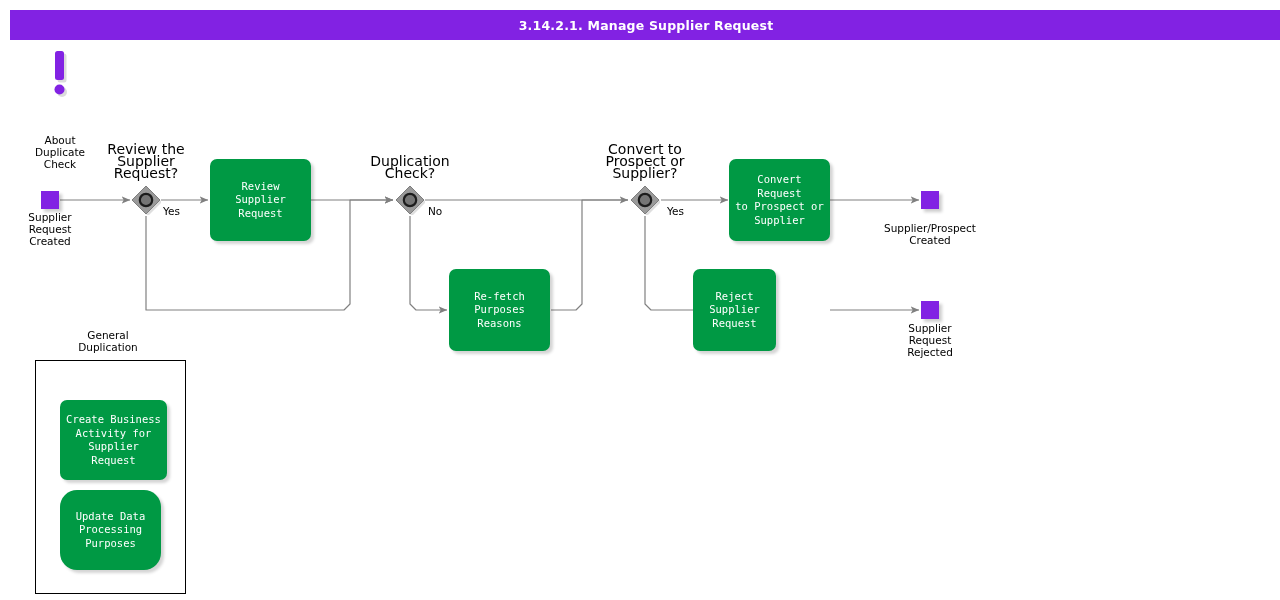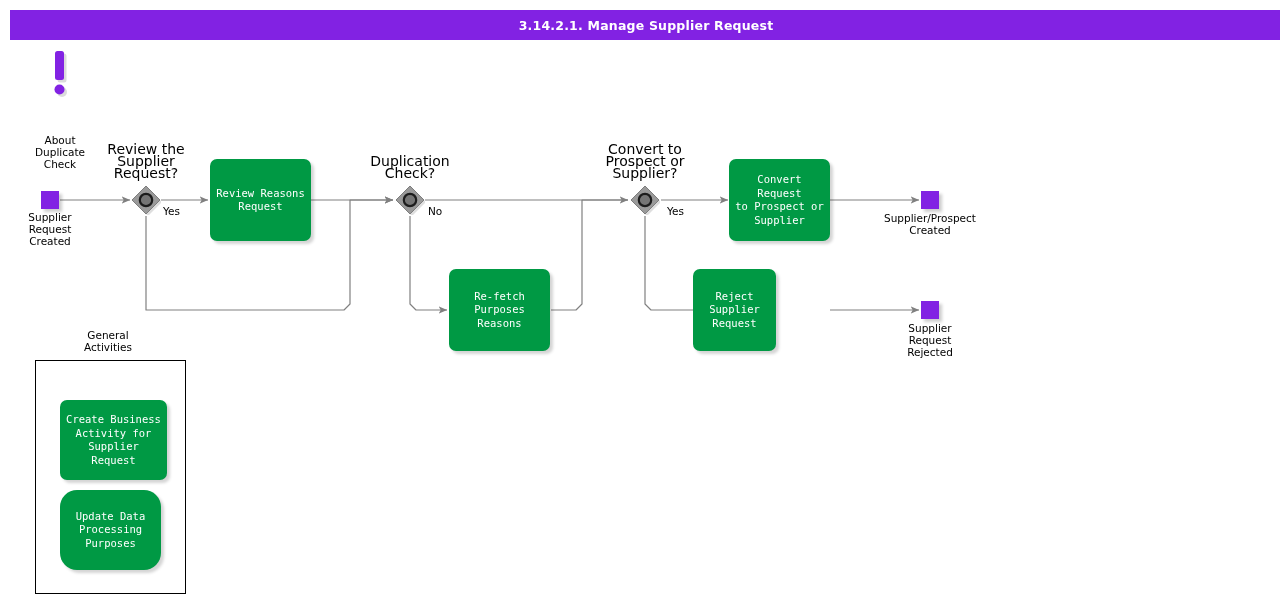--- a/index.html
+++ b/index.html
@@ -193,21 +193,21 @@
       <path d="M17,3 L31,17 L17,31 L3,17 Z" fill="#000" opacity="0.13"></path>
       <path d="M15,1 L29,15 L15,29 L1,15 Z" fill="#9a9a9a" stroke="#7d7d7d" stroke-width="1"></path>
       <circle cx="15" cy="15" r="6.2" fill="#757575" stroke="#1c1c1c" stroke-width="2.2"></circle>
     </g>
   </svg>
   <div class="gw-label" style="left:96px; top:144px; width:100px;">Review the
 Supplier
 Request?</div>
   <div class="flow-label" style="left:163px; top:186px;">Yes</div>
 
-  <div class="task" style="left:210px; top:159px; width:101px; height:82px;">Review Reasons
+  <div class="task" style="left:210px; top:159px; width:101px; height:82px;">Review Supplier
 Request</div>
 
   <svg class="gateway" style="left:395px; top:185px;" viewBox="0 0 30 30" xmlns="http://www.w3.org/2000/svg">
     <g>
       <path d="M17,3 L31,17 L17,31 L3,17 Z" fill="#000" opacity="0.13"></path>
       <path d="M15,1 L29,15 L15,29 L1,15 Z" fill="#9a9a9a" stroke="#7d7d7d" stroke-width="1"></path>
       <circle cx="15" cy="15" r="6.2" fill="#757575" stroke="#1c1c1c" stroke-width="2.2"></circle>
     </g>
   </svg>
   <div class="gw-label" style="left:360px; top:156px; width:100px;">Duplication
@@ -231,30 +231,30 @@
   <div class="flow-label" style="left:667px; top:186px;">Yes</div>
 
   <div class="task" style="left:729px; top:159px; width:101px; height:82px;">Convert Request
 to Prospect or
 Supplier</div>
 
   <div class="task" style="left:693px; top:269px; width:83px; height:82px;">Reject Supplier
 Request</div>
 
   <div class="event" style="left:921px; top:191px;"></div>
-  <div class="event-label" style="left:865px; top:213px; width:130px;">Supplier/Prospect
+  <div class="event-label" style="left:865px; top:223px; width:130px;">Supplier/Prospect
 Created</div>
 
   <div class="event" style="left:921px; top:301px;"></div>
   <div class="event-label" style="left:880px; top:323px; width:100px;">Supplier
 Request
 Rejected</div>
 
   <div class="group-title" style="left:58px; top:330px; width:100px;">General
-Activities</div>
+Duplication</div>
   <div class="group-box" style="left:35px; top:360px; width:151px; height:234px;"></div>
   <div class="task" style="left:60px; top:400px; width:107px; height:80px;">Create Business
 Activity for
 Supplier
 Request</div>
   <div class="task" style="left:60px; top:490px; width:101px; height:80px;border-radius:17px;">Update Data
 Processing
 Purposes</div>
 
 </div>

